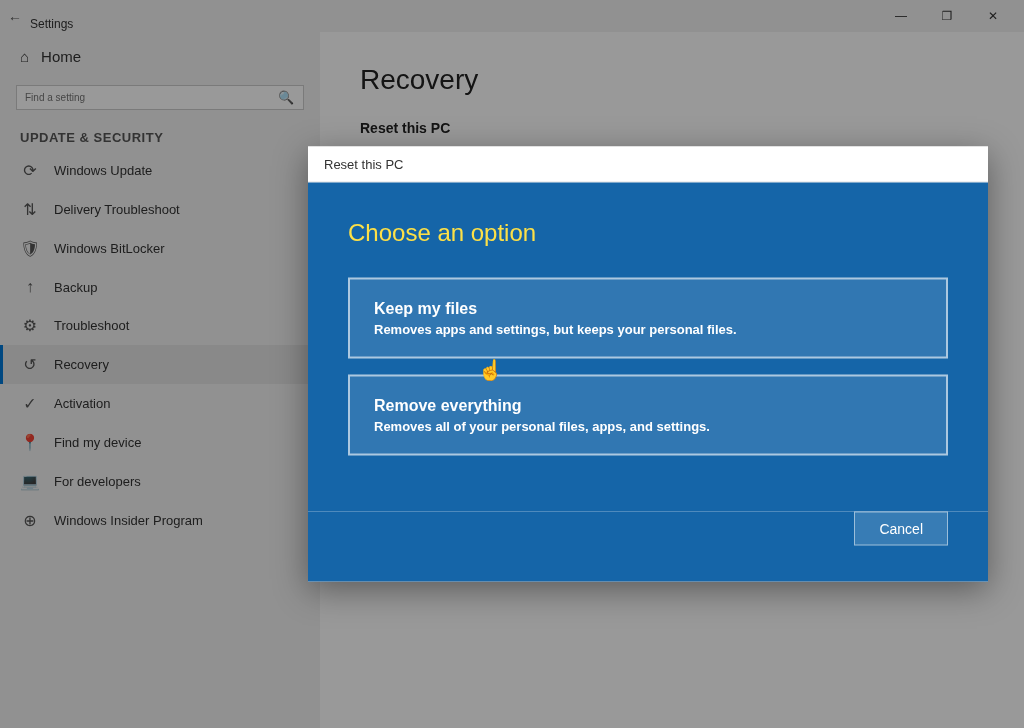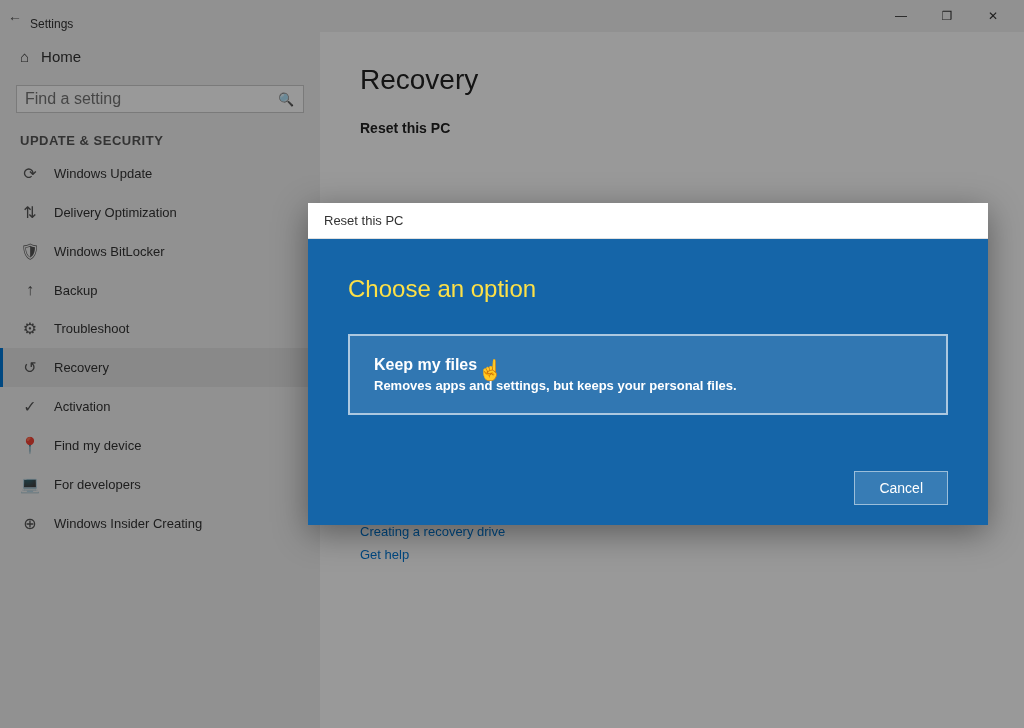--- a/index.html
+++ b/index.html
@@ -79,21 +79,21 @@
       display: flex;
       align-items: center;
       border: 1px solid #ccc;
       background: white;
       padding: 4px 8px;
     }
     .search-box input {
       border: none;
       outline: none;
       flex: 1;
-      font-size: 16px;
+      font-size: 10px;
       background: transparent;
     }
     .search-icon-btn {
       background: none;
       border: none;
       cursor: pointer;
       font-size: 13px;
       color: #555;
     }
     .section-header {
@@ -217,21 +217,21 @@
       display: block;
       margin-bottom: 4px;
     }
     .option-btn .option-desc {
       font-size: 13px;
       font-weight: 700;
       display: block;
     }
     .dialog-footer {
       background: #1565a8;
-      padding: 0 40px 20px;
+      padding: 0 40px 36px;
       display: flex;
       justify-content: flex-end;
     }
     .cancel-btn {
       background: rgba(255,255,255,0.15);
       border: 1px solid rgba(255,255,255,0.5);
       color: white;
       padding: 8px 24px;
       font-size: 14px;
       cursor: pointer;
@@ -275,21 +275,21 @@
       <button class="search-icon-btn">🔍</button>
     </div>
     <div class="section-header">Update &amp; Security</div>
 
     <div class="nav-item">
       <span class="nav-icon">⟳</span>
       <span>Windows Update</span>
     </div>
     <div class="nav-item">
       <span class="nav-icon">⇅</span>
-      <span>Delivery Optimization</span>
+      <span>Delivery Troubleshoot</span>
     </div>
     <div class="nav-item">
       <span class="nav-icon">🛡</span>
       <span>Windows BitLocker</span>
     </div>
     <div class="nav-item">
       <span class="nav-icon">↑</span>
       <span>Backup</span>
     </div>
     <div class="nav-item">
@@ -307,21 +307,21 @@
     <div class="nav-item">
       <span class="nav-icon">📍</span>
       <span>Find my device</span>
     </div>
     <div class="nav-item">
       <span class="nav-icon">💻</span>
       <span>For developers</span>
     </div>
     <div class="nav-item">
       <span class="nav-icon">⊕</span>
-      <span>Windows Insider Creating</span>
+      <span>Windows Insider Program</span>
     </div>
   </div>
 
   <div class="main-content">
     <h1 class="page-title">Recovery</h1>
     <div class="section-title">Reset this PC</div>
 
     <div style="height: 320px;"></div>
 
     <div class="have-question">Have a question?</div>
@@ -338,19 +338,23 @@
     <span>Reset this PC</span>
   </div>
   <div class="dialog-body">
     <div class="dialog-heading">Choose an option</div>
 
     <button class="option-btn">
       <span class="option-title">Keep my files</span>
       <span class="option-desc">Removes apps and settings, but keeps your personal files.</span>
     </button>
 
+    <button class="option-btn">
+      <span class="option-title">Remove everything</span>
+      <span class="option-desc">Removes all of your personal files, apps, and settings.</span>
+    </button>
   </div>
   <div class="dialog-footer">
     <button class="cancel-btn">Cancel</button>
   </div>
 </div>
 
 <div class="cursor-hand">☝</div>
 
 </body></html>

